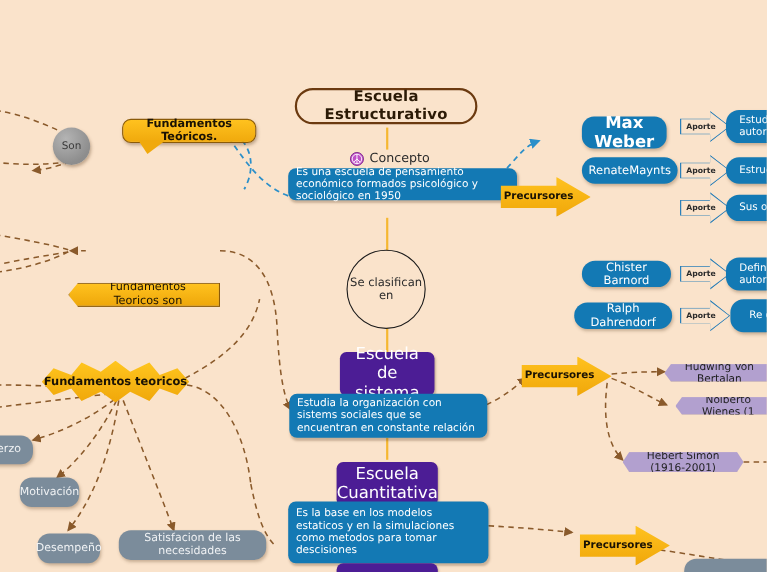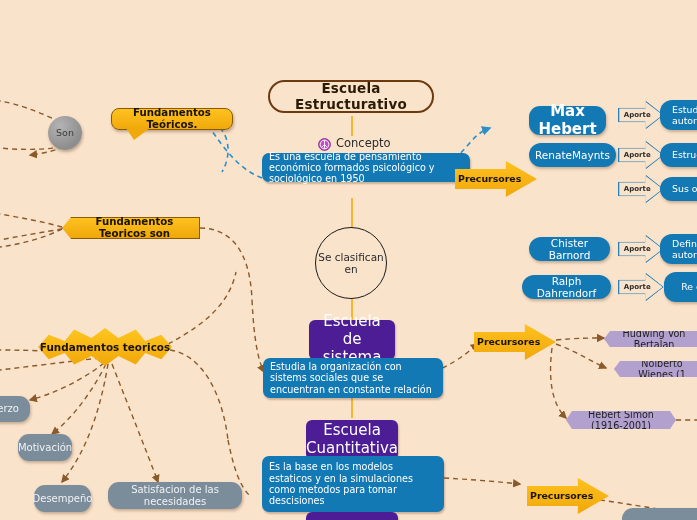--- a/index.html
+++ b/index.html
@@ -83,23 +83,24 @@
   }
   .bubble:after{
     content:"";position:absolute;left:14px;bottom:-11px;width:0;height:0;
     border-left:8px solid transparent;border-right:16px solid transparent;
     border-top:12px solid #f0a90c;
   }
 
   
   .banner{
     background:linear-gradient(#ffc21f,#eea70a);border:1.5px solid #8a5a08;
-    color:#1a1204;font-weight:bold;font-size:10.2px;padding:4px 9px 4px 16px;
+    color:#1a1204;font-weight:normal;font-size:10.2px;padding:4px 9px 4px 16px;
     clip-path:polygon(0% 50%,9px 0%,100% 0%,100% 100%,9px 100%);
     box-shadow:1px 2px 3px rgba(80,50,20,.35);
+    margin-top:40px;
   }
 
   
   .arrowY{
     background:linear-gradient(#ffc21f,#f0a70a);
     color:#1a1204;font-weight:bold;font-size:9.4px;
     clip-path:polygon(0% 22%,62% 22%,62% 0%,100% 50%,62% 100%,62% 78%,0% 78%);
     padding:0;filter:drop-shadow(1.5px 2px 1.5px rgba(80,50,20,.45));
   }
   .arrowY span{display:block;transform:translateX(-10%);}
@@ -269,21 +270,21 @@
   </div>
   <div class="node greyrect" style="left:108px;top:482px;width:134px;height:27px;">
     <span>Satisfacion de las necesidades</span>
   </div>
 
   <div class="node arrowY" style="left:455px;top:161px;width:82px;height:36px;">
     <span>Precursores</span>
   </div>
 
   <div class="node bluelozenge big" style="left:529px;top:106px;width:77px;height:29px;">
-    <span>Max Hebert</span>
+    <span>Max Weber</span>
   </div>
   <div class="node arrowO" style="left:618px;top:100px;width:46px;height:30px;">
     <div class="inner"></div>
     <div class="inner2"></div>
     <span>Aporte</span>
   </div>
   <div class="node bluelozenge small" style="left:660px;top:100px;width:60px;height:30px;">
     <span>Estud autori</span>
   </div>
 

